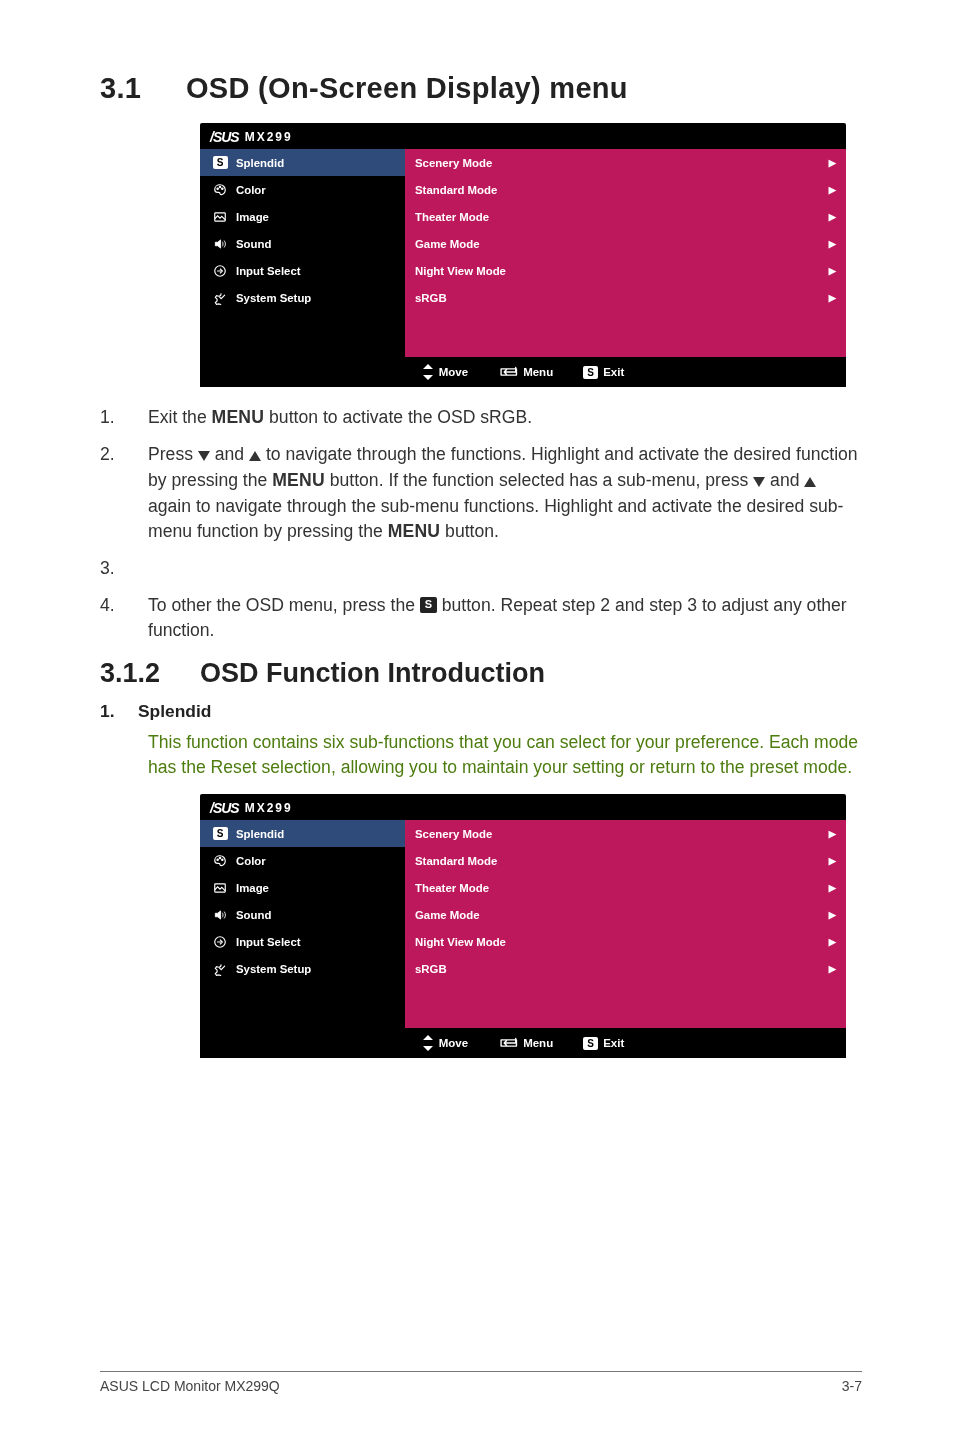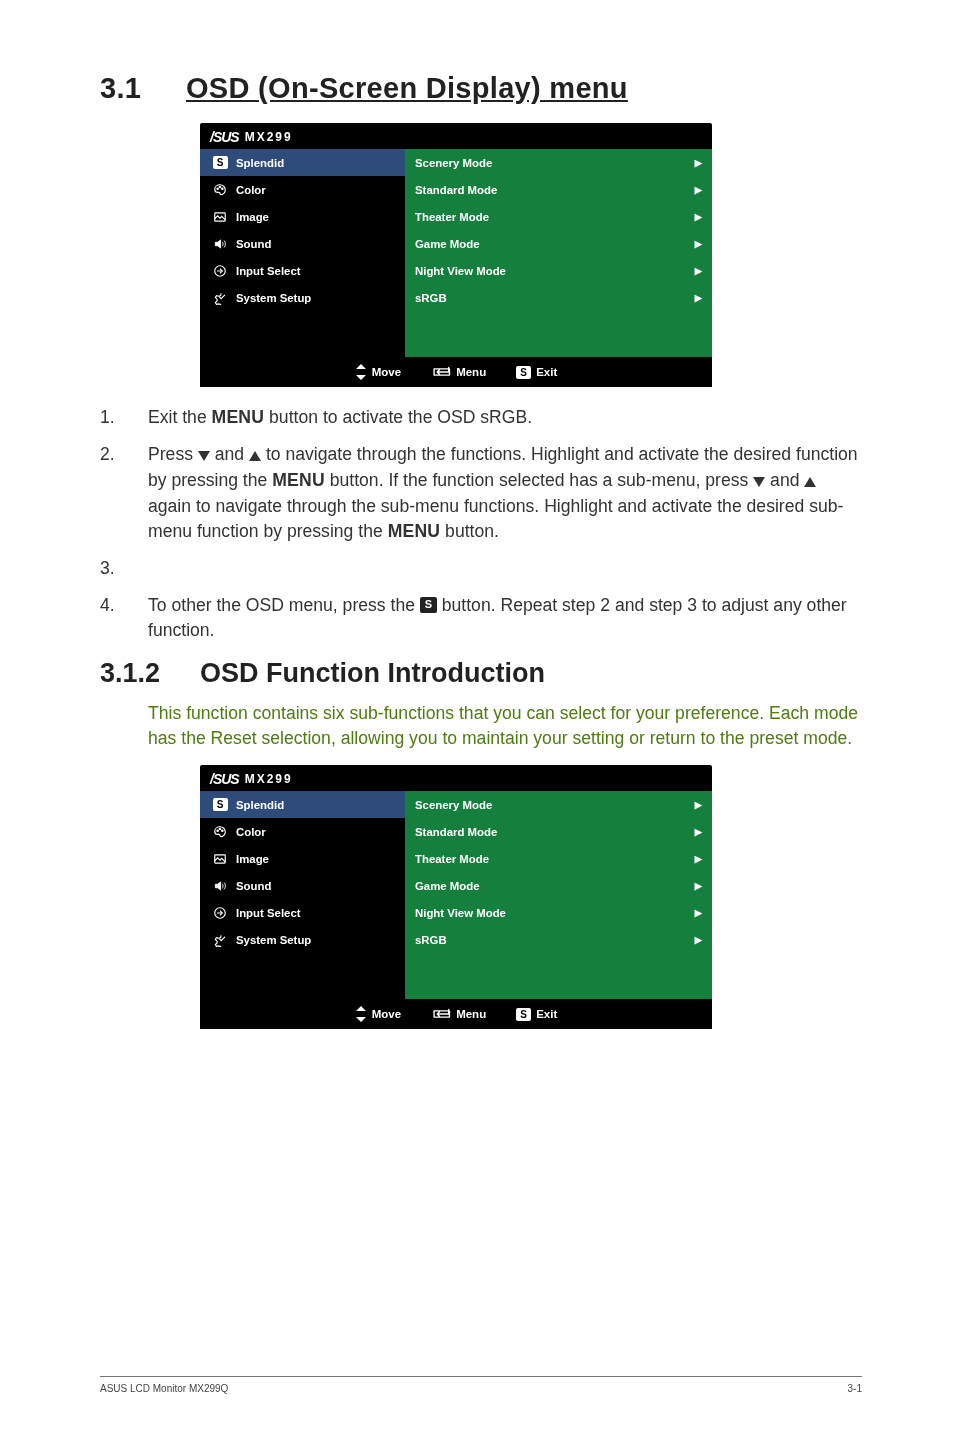--- a/index.html
+++ b/index.html
@@ -14,21 +14,20 @@
     min-height: 1438px;
     box-sizing: border-box;
     padding: 72px 92px 40px 100px;
     position: relative;
   }
   h1.main-title {
     font-size: 29px;
     font-weight: bold;
     margin: 0 0 18px 0;
     letter-spacing: 0.3px;
-    text-decoration: underline;
   }
   h1.main-title .secnum {
     display: inline-block;
     width: 86px;
   }
   h2.sub-title {
     font-size: 22px;
     font-weight: bold;
     margin: 0 0 14px 0;
   }
@@ -39,21 +38,21 @@
   h3.sub2-title {
     font-size: 27px;
     font-weight: bold;
     margin: 16px 0 12px 0;
   }
   h3.sub2-title .secnum {
     display: inline-block;
     width: 100px;
   }
   .osd-panel {
-    width: 512px;
+    width: 646px;
     margin: 0 0 18px 100px;
     background: #000;
     color: #fff;
     border-radius: 2px;
     font-size: 12.2px;
   }
   .osd-header {
     display: flex;
     align-items: center;
     padding: 6px 10px 4px 10px;
@@ -70,21 +69,21 @@
     margin-right: 6px;
   }
   .osd-body {
     display: flex;
   }
   .osd-left {
     width: 205px;
   }
   .osd-right {
     flex: 1;
-    background: #15803d;
+    background: #be185d;
   }
   .osd-row {
     display: flex;
     align-items: center;
     height: 27px;
     padding: 0 10px;
     font-weight: bold;
     font-size: 11.4px;
   }
   .osd-row.left-active {
@@ -207,21 +206,21 @@
   }
   .footer-bar {
     position: absolute;
     left: 100px;
     right: 92px;
     bottom: 44px;
     border-top: 1px solid #777;
     padding-top: 6px;
     display: flex;
     justify-content: space-between;
-    font-size: 10px;
+    font-size: 14px;
     color: #444;
     text-align: center;
   }
 </style>
 </head>
 <body>
 
 <div class="page">
 
   <h1 class="main-title">
@@ -360,20 +359,23 @@
       <span>
         <span>To other the OSD menu, press the </span><span class="inline-s-badge">S</span><span> button. Repeat step 2 and step 3 to adjust any other function.</span>
       </span>
     </li>
   </ol>
 
   <h3 class="sub2-title">
     <span class="secnum">3.1.2</span><span>OSD Function Introduction</span>
   </h3>
 
+  <div class="numbered-heading">
+    <span class="num">1.</span><span>Splendid</span>
+  </div>
   <p class="para">This function contains six sub-functions that you can select for your preference. Each mode has the Reset selection, allowing you to maintain your setting or return to the preset mode.</p>
 
   <div class="osd-panel">
     <div class="osd-header">
       <span class="asus-logo">/SUS</span>
       <span>MX299</span>
     </div>
     <div class="osd-body">
       <div class="osd-left">
         <div class="osd-row left-active">
@@ -474,16 +476,16 @@
       </span>
       <span class="foot-item">
         <span class="icon-s-badge">S</span>
         <span>Exit</span>
       </span>
     </div>
   </div>
 
   <div class="footer-bar">
     <span>ASUS LCD Monitor MX299Q</span>
-    <span>3-1</span>
+    <span>3-7</span>
   </div>
 
 </div>
 
 </body></html>

